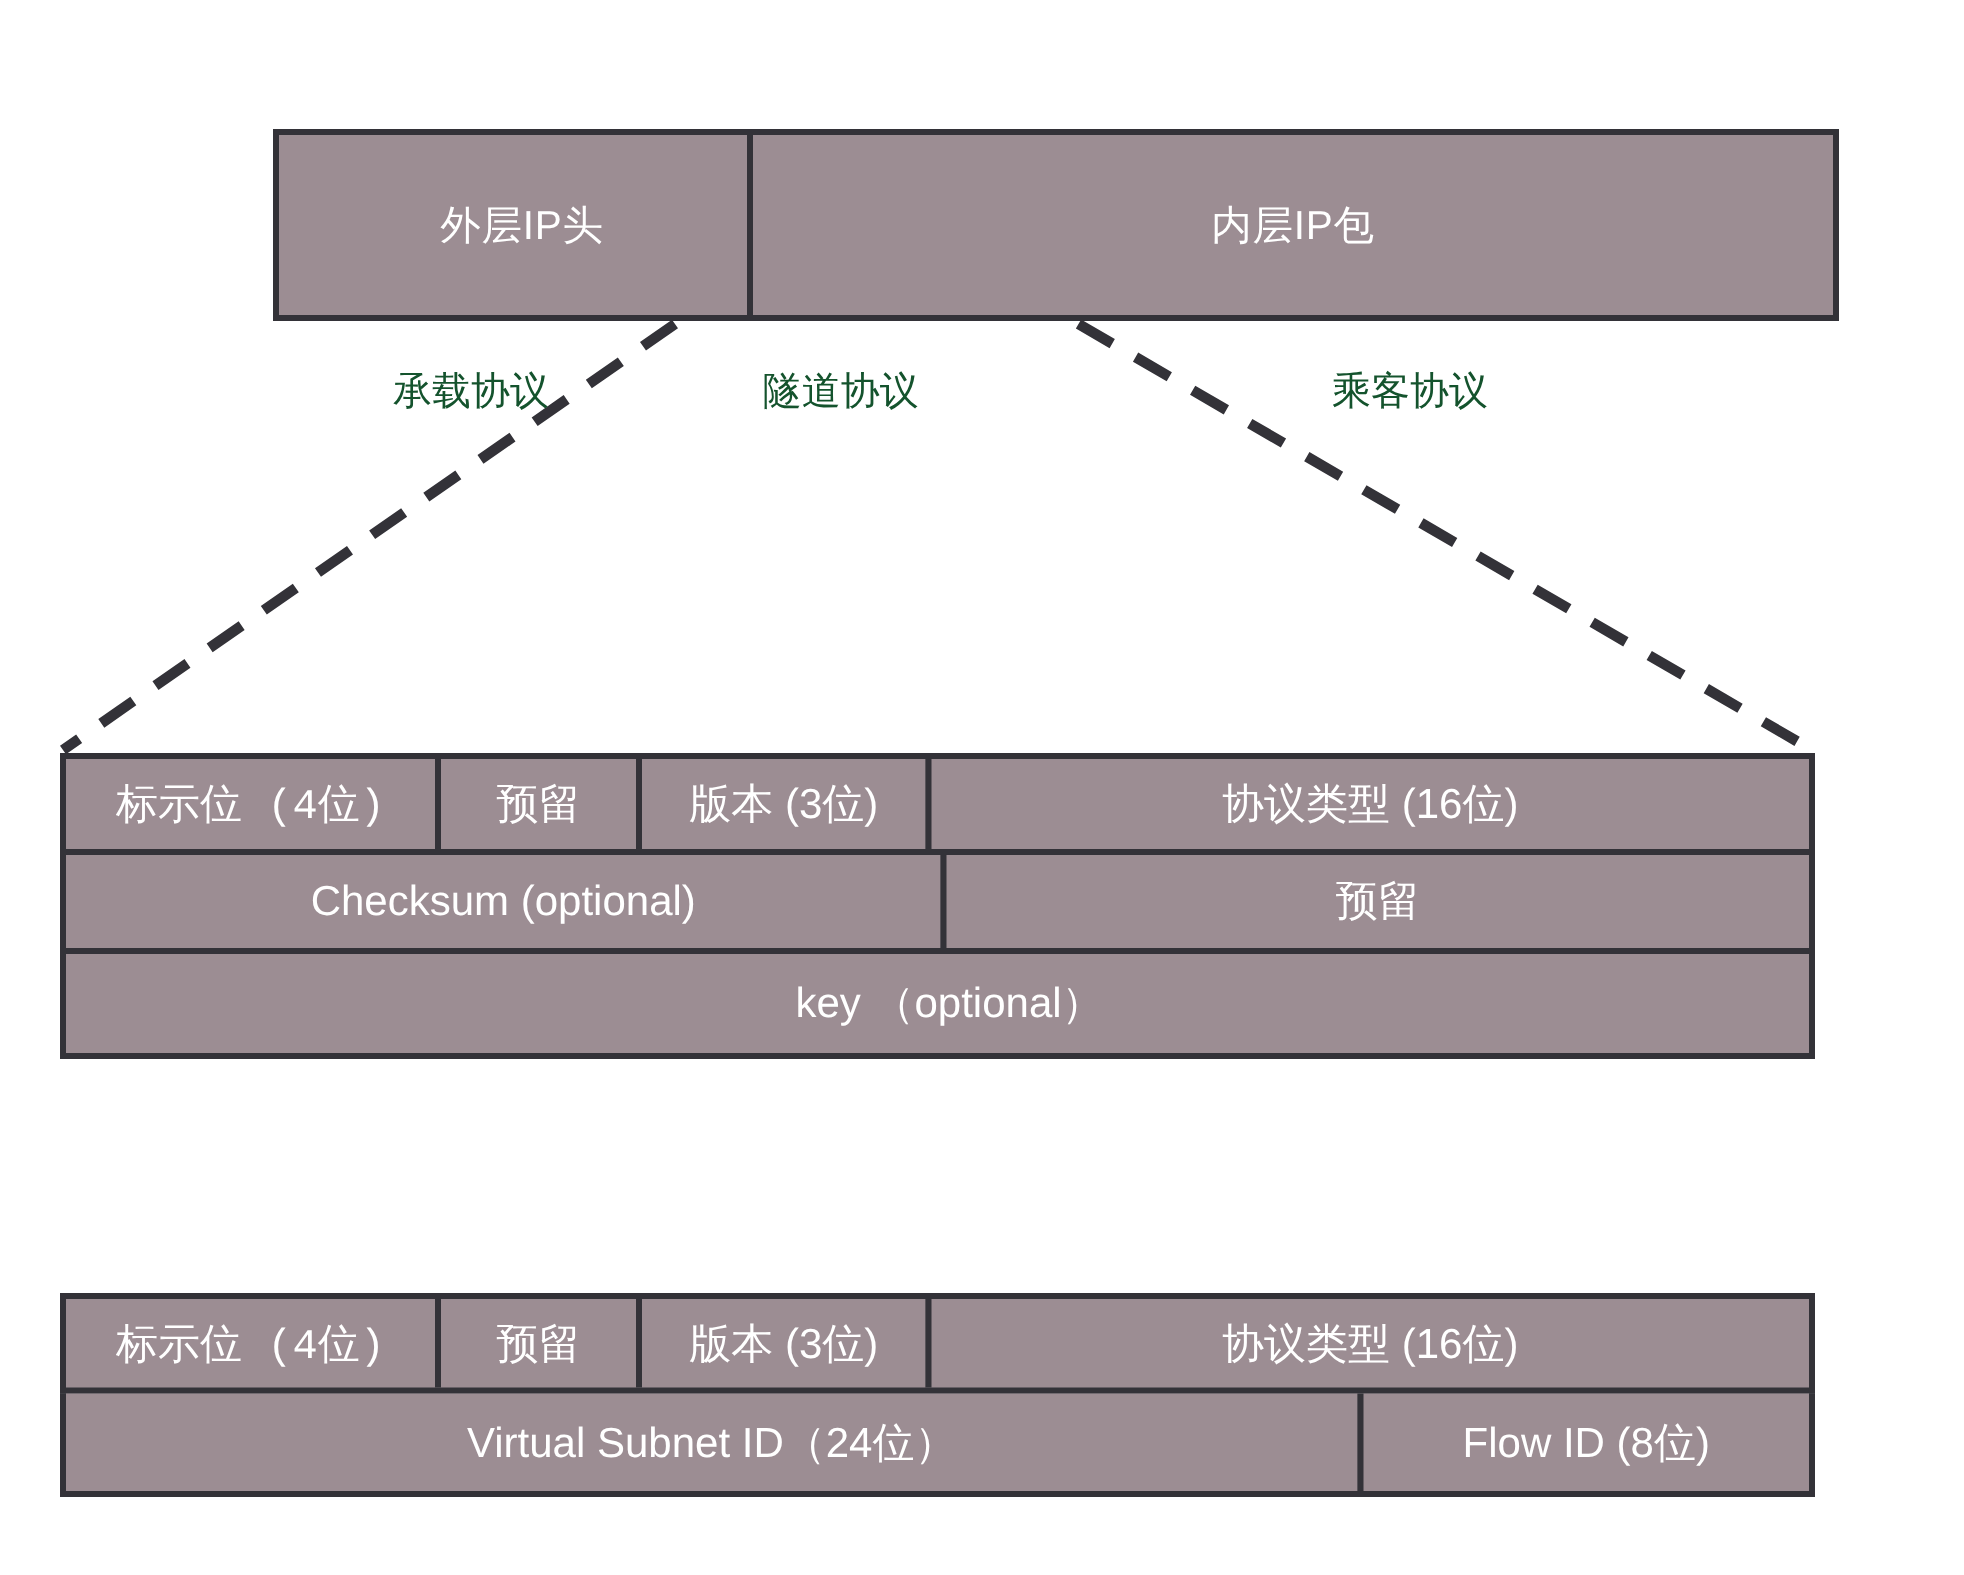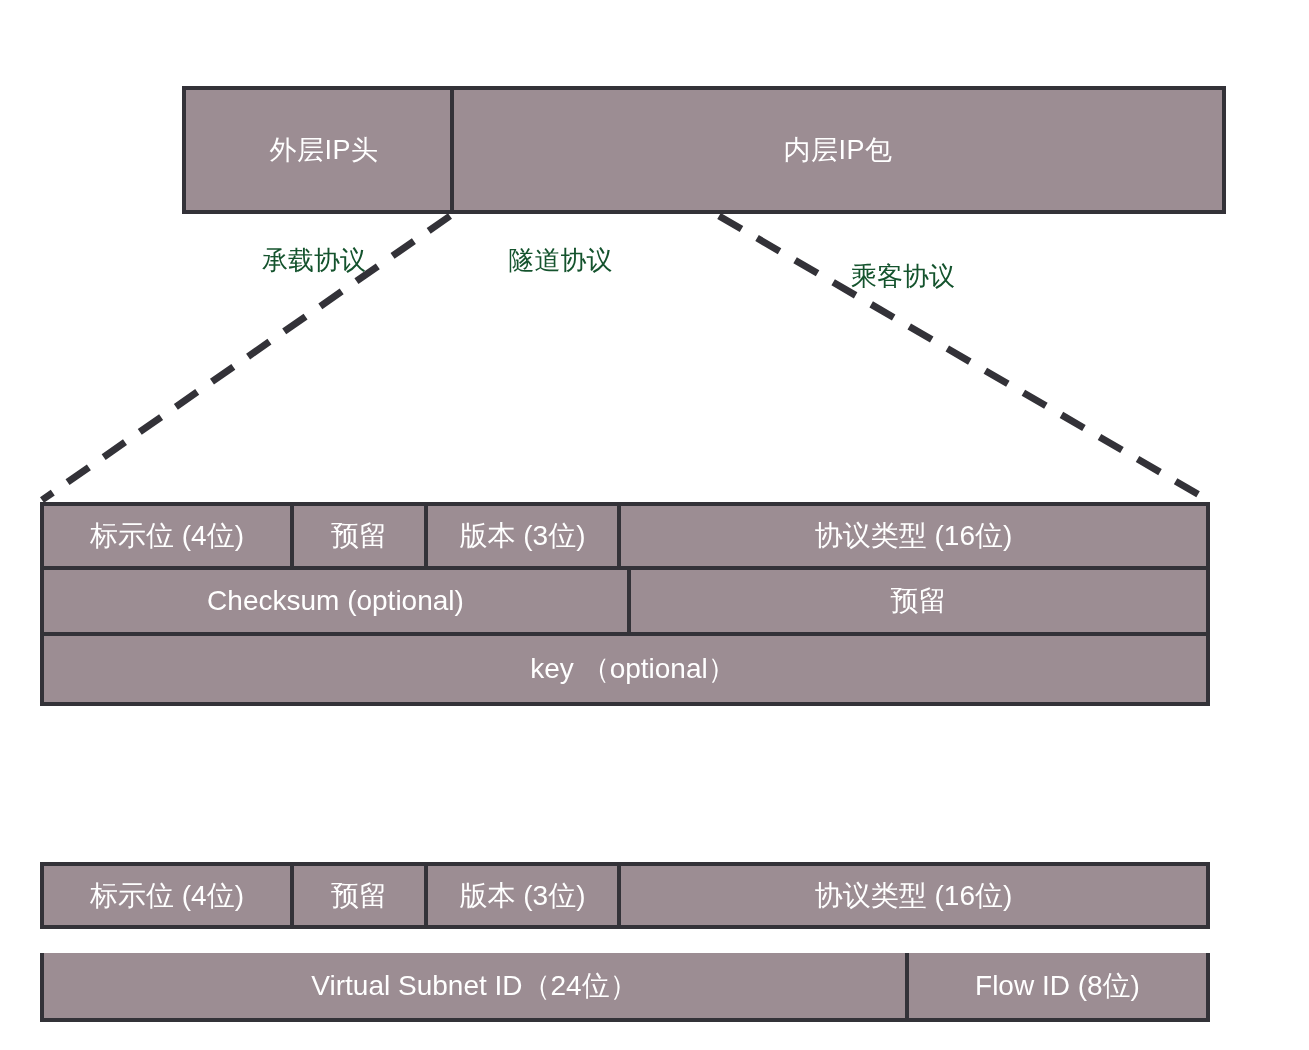--- a/index.html
+++ b/index.html
@@ -52,36 +52,36 @@
   #top-strip {
     left: 182px;
     top: 86px;
     width: 1044px;
     height: 128px;
   }
   #top-strip .pkt-cell {
     font-size: 27px;
     letter-spacing: 0.5px;
   }
-  .cell-outer-ip  { width: 264px; padding-left: 12px; }
+  .cell-outer-ip  { width: 312px; padding-left: 12px; }
   .cell-gre-head  { width: 265px; }
   .cell-inner-ip  { flex: 1 1 auto; }
 
   
   .proto-label {
     position: absolute;
     top: 243px;
     font-size: 26px;
     color: #14532d;
     white-space: nowrap;
     text-align: center;
   }
   #proto-carrier { left: 182px; width: 264px; }
   #proto-tunnel  { left: 428px; width: 265px; }
-  #proto-passenger { left: 753px; width: 300px; margin-top: 16px; }
+  #proto-passenger { left: 790px; width: 300px; }
 
   
   #guides {
     position: absolute;
     left: 0; top: 0;
     width: 1309px;
     height: 1050px;
     pointer-events: none;
   }
 
@@ -92,32 +92,32 @@
   #gre-r2 { top: 570px; height: 66px; }
   #gre-r3 { top: 636px; height: 70px; }
   #gre-r4 { top: 706px; height: 72px; }
 
   #gre-r1 .pkt-cell, #gre-r2 .pkt-cell,
   #gre-r3 .pkt-cell, #gre-r4 .pkt-cell,
   #nv-r1 .pkt-cell, #nv-r2 .pkt-cell {
     font-size: 28px;
   }
 
-  .w-flags    { width: 246px; }
+  .w-flags    { width: 246px; font-family: Liberation Mono, monospace; }
   .w-reserved { width: 134px; }
   .w-version  { width: 193px; }
   .w-proto    { flex: 1 1 auto; }
 
   .w-checksum { width: 583px; }
   .w-rsvd2    { flex: 1 1 auto; }
   .w-full     { flex: 1 1 auto; padding-left: 16px; }
 
   
   #nv-r1 { top: 862px; height: 67px; }
-  #nv-r2 { top: 929px; height: 69px; margin-top: 24px; }
+  #nv-r2 { top: 929px; height: 69px; }
 
   .w-vsid   { width: 861px; }
   .w-flowid { flex: 1 1 auto; }
 </style>
 </head>
 <body>
 
 <div id="stage">
 
   <svg id="guides" viewBox="0 0 1309 1050" width="1309" height="1050" xmlns="http://www.w3.org/2000/svg">

